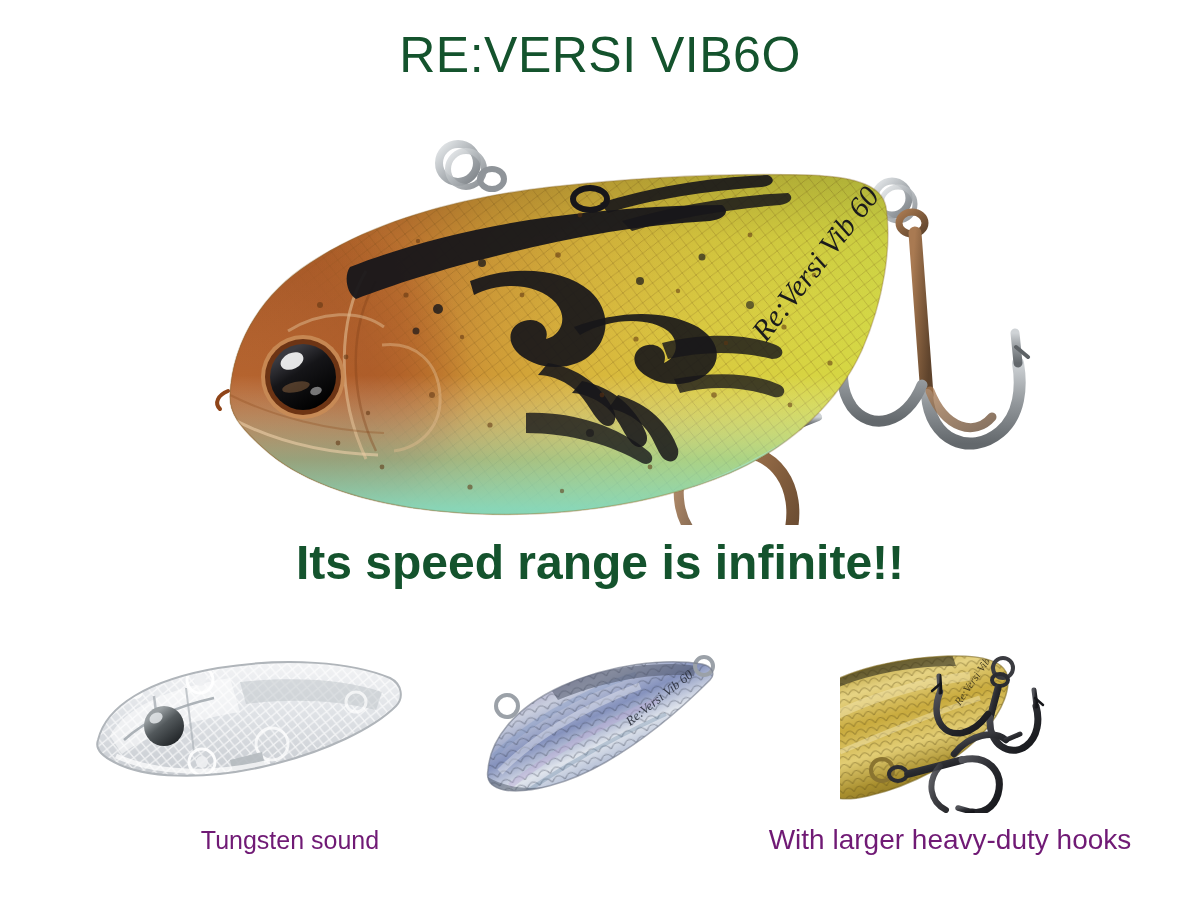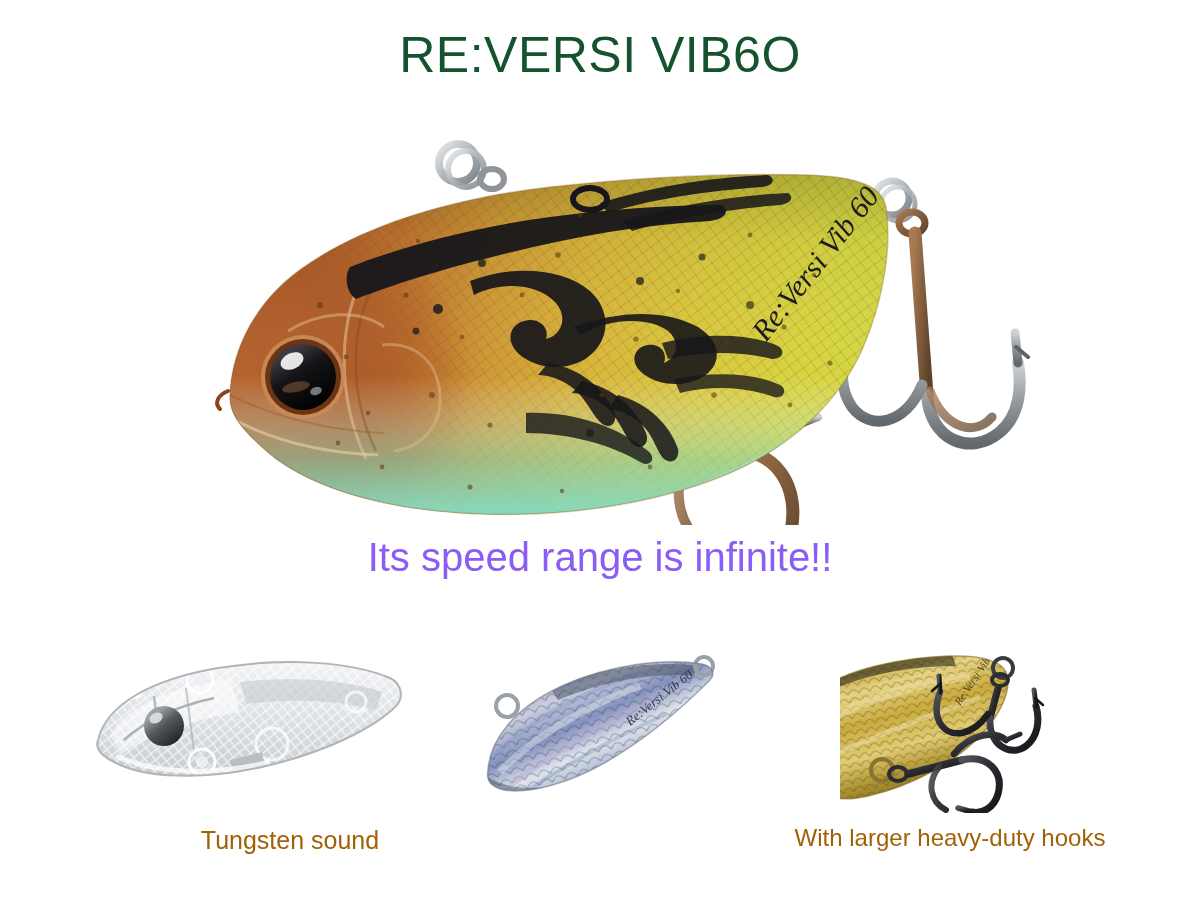--- a/index.html
+++ b/index.html
@@ -43,24 +43,24 @@
 
   
   .tagline-block {
     position: absolute;
     top: 528px;
     left: 0;
     width: 1200px;
     text-align: center;
   }
   .tagline-line {
-    font-size: 40px;
-    font-weight: 400;
+    font-size: 48px;
+    font-weight: 700;
     line-height: 1.45;
-    color: #8b5cf6;
+    color: #14532d;
     white-space: nowrap;
   }
 
   
   .features {
     position: absolute;
     top: 648px;
     left: 0;
     width: 1200px;
     height: 235px;
@@ -76,31 +76,31 @@
     left: 0;
   }
   .feature-thumb svg { display: block; }
   .feature-caption {
     position: absolute;
     left: 0;
     width: 100%;
     text-align: center;
     font-size: 25px;
     font-weight: 400;
-    color: #a16207;
+    color: #701a75;
     white-space: nowrap;
   }
 
   .feature-tungsten { left: 90px;  width: 400px; }
   .feature-canard   { left: 430px; width: 340px; }
   .feature-hooks    { left: 740px; width: 420px; }
 
   .feature-tungsten .feature-caption { top: 178px; }
   .feature-canard   .feature-caption { top: 178px; }
-  .feature-hooks    .feature-caption { top: 176px; font-size: 24px; }
+  .feature-hooks    .feature-caption { top: 176px; font-size: 28px; }
 </style>
 </head>
 <body>
 
 <div class="product-title">RE:VERSI VIB6O</div>
 
 <div class="hero-stage">
   <svg class="hero-svg" viewBox="0 0 1200 440" xmlns="http://www.w3.org/2000/svg">
     <defs>
 

